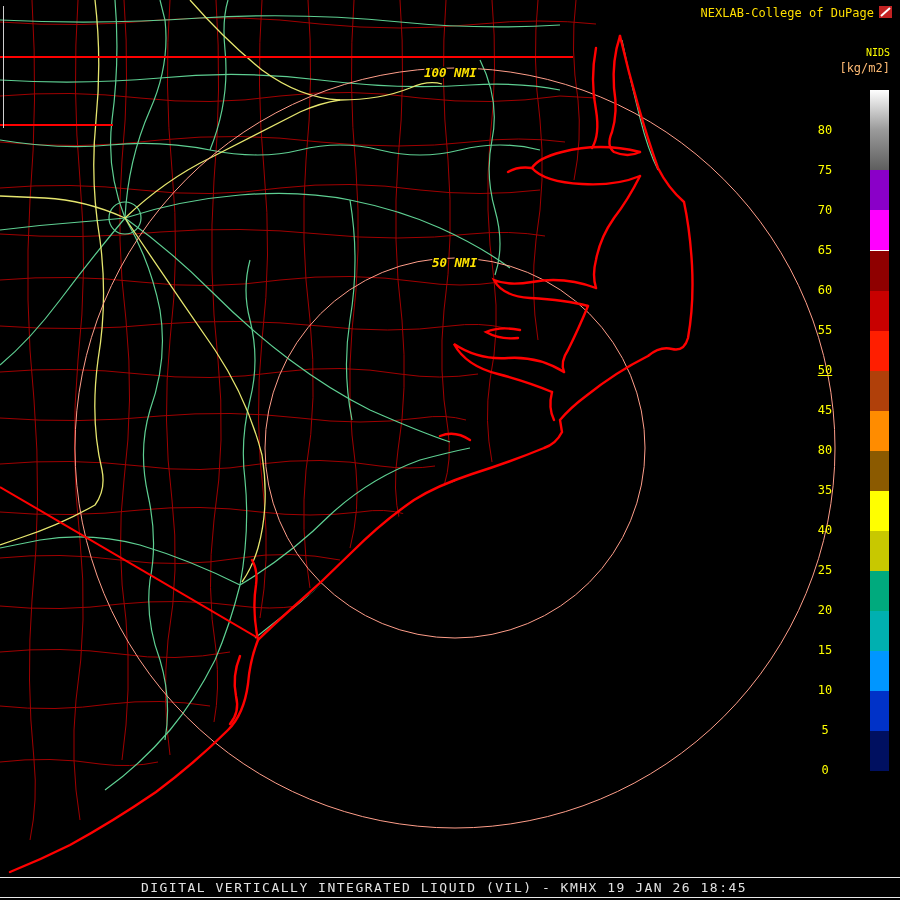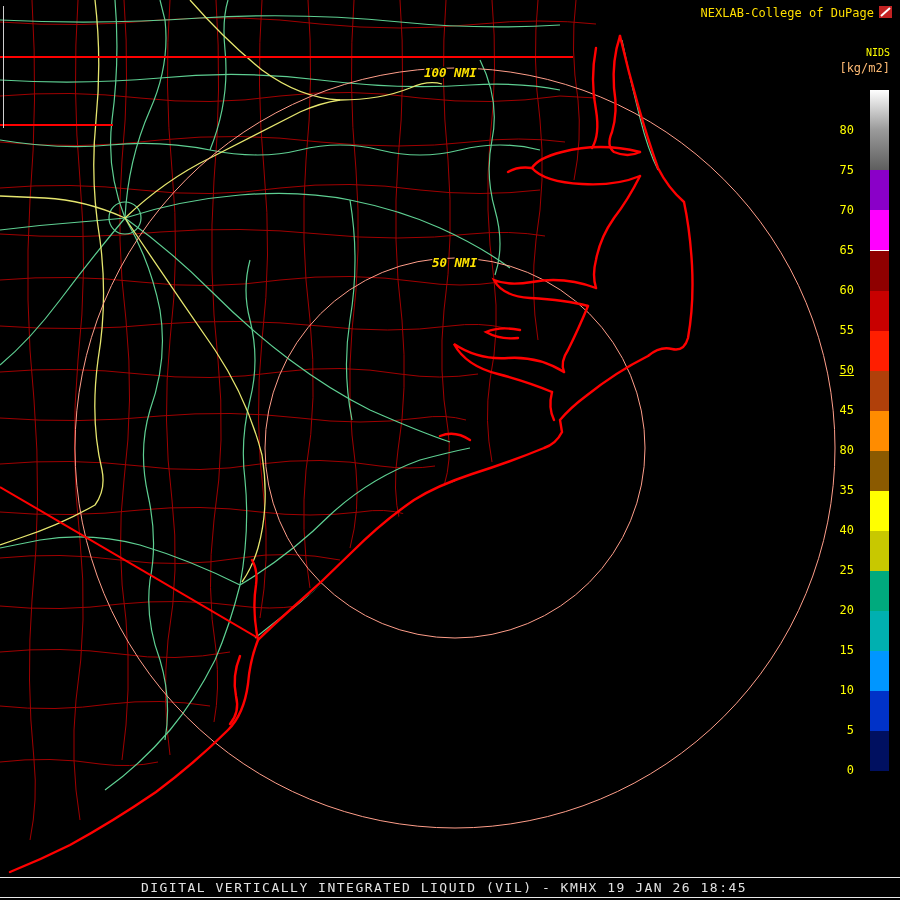--- a/index.html
+++ b/index.html
@@ -8,21 +8,21 @@
   .abs{position:absolute;}
   
   .brand{top:6px;right:26px;color:#ffdf00;font-size:12px;letter-spacing:0px;text-align:center;}
   .logo{top:5px;right:7px;width:14px;height:14px;}
   .nids{top:47px;right:10px;color:#ffff00;font-size:10px;text-align:right;}
   .unit{top:61px;right:10px;color:#fdba74;font-size:12px;text-align:right;}
   
   .cb-segs{left:870px;top:90px;width:19px;}
   .cb-seg{width:19px;}
   .cb-labels{left:796px;top:90px;width:66px;height:740px;}
-  .cb-label{position:absolute;right:8px;width:58px;text-align:right;
+  .cb-label{position:absolute;right:8px;width:58px;text-align:center;
             color:#ffff00;font-size:12px;height:16px;line-height:16px;}
   
   .rule{left:0;width:900px;height:1px;background:#e8e8e8;}
   .rule-top{top:877px;}
   .rule-bottom{top:897px;}
   .footer-text{top:880px;left:0;width:888px;height:16px;line-height:16px;
                text-align:center;color:#e2e2e2;font-size:13px;letter-spacing:1.5px;}
   .edge-line{left:3px;top:6px;width:1px;height:122px;background:#cfcfcf;}
   svg text{font-family:"DejaVu Sans Mono", monospace;}
 </style>

